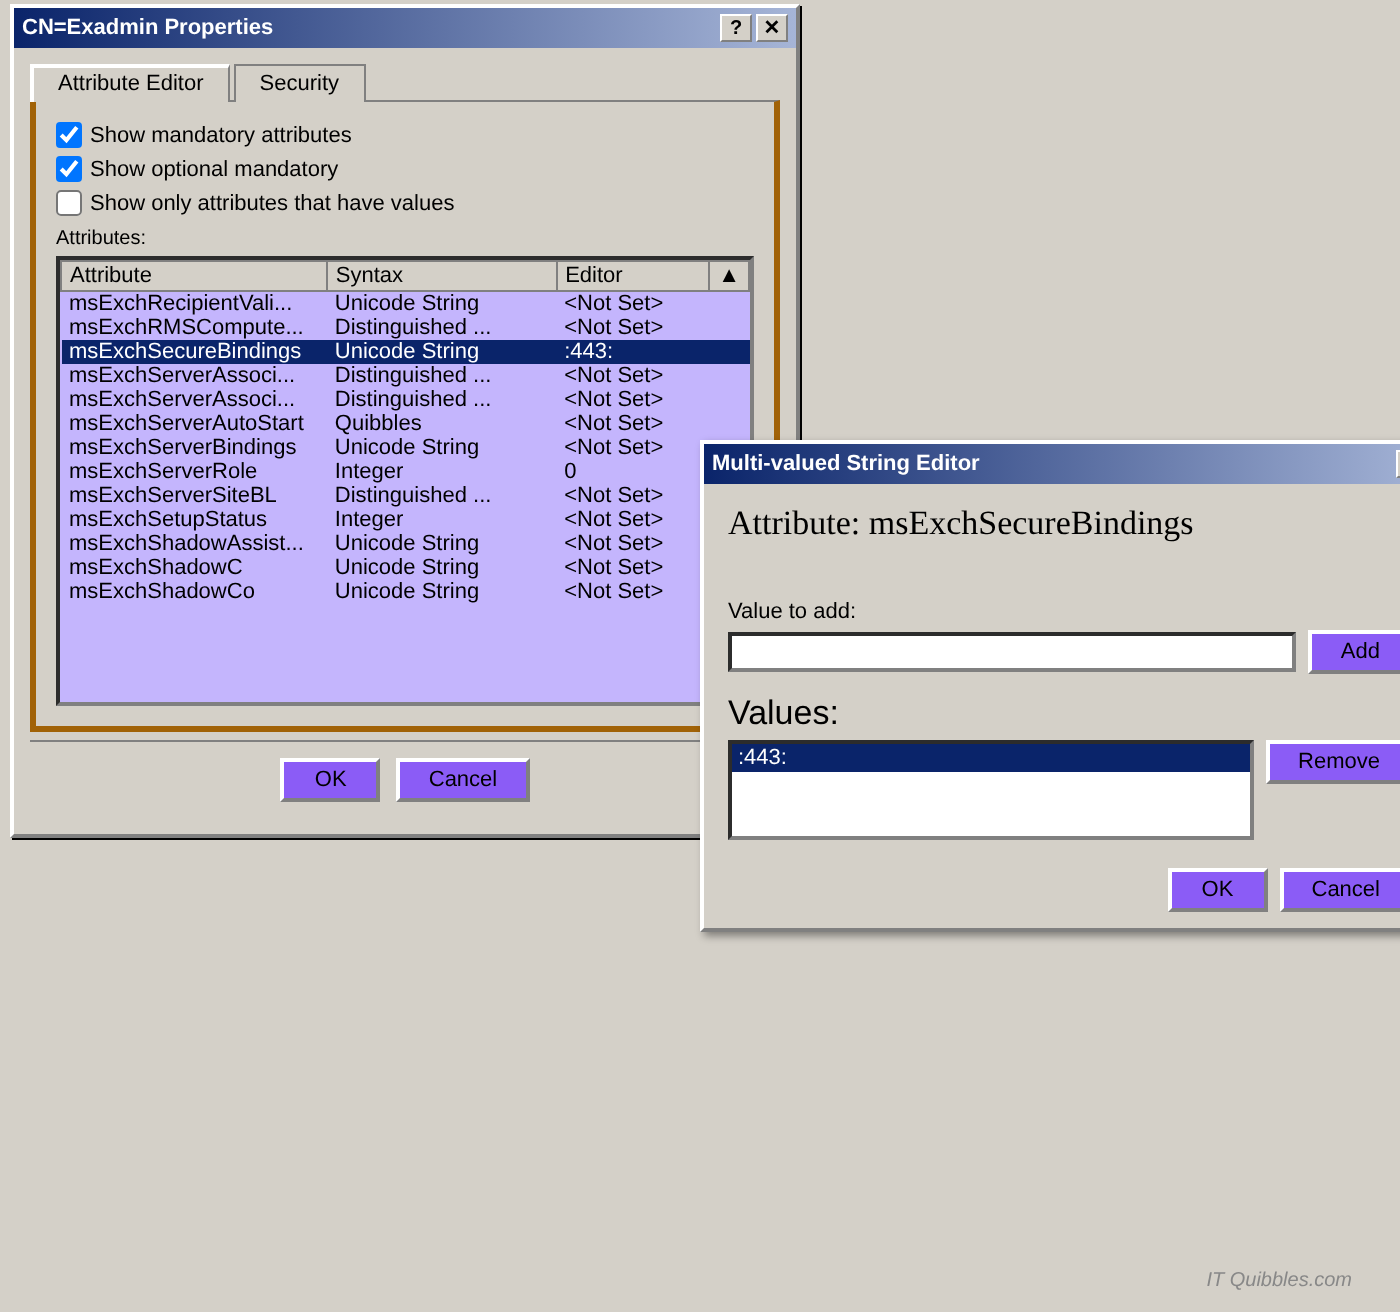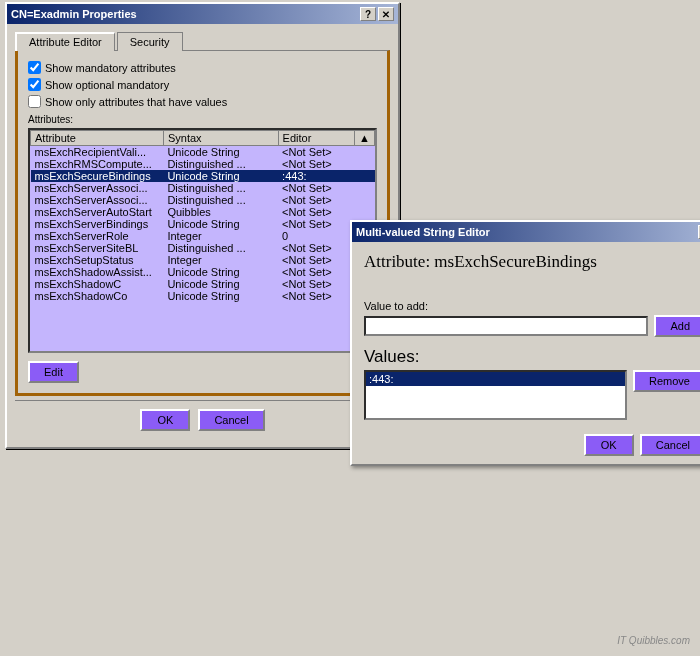--- a/index.html
+++ b/index.html
@@ -281,21 +281,21 @@
       display: flex;
       justify-content: flex-end;
       gap: 6px;
       padding: 8px 12px;
       padding-top: 4px;
     }
 
     .watermark {
       position: absolute;
       bottom: 10px;
-      right: 10px;
+      right: 24px;
       font-size: 10px;
       color: #888;
       font-style: italic;
     }
   </style>
 </head>
 <body>
 
 <div class="main-dialog">
   <div class="title-bar">
@@ -416,23 +416,20 @@
               <tr>
                 <td>msExchShadowCo</td>
                 <td>Unicode String</td>
                 <td>&lt;Not Set&gt;</td>
                 <td style="width: 16px;"></td>
               </tr>
             </tbody>
         </table>
       </div>
 
-      <div class="edit-section">
-        <button class="win-btn">Edit</button>
-      </div>
     </div>
 
     <div class="dialog-buttons">
       <button class="win-btn">OK</button>
       <button class="win-btn">Cancel</button>
     </div>
   </div>
 </div>
 
 <div class="mvse-dialog">

